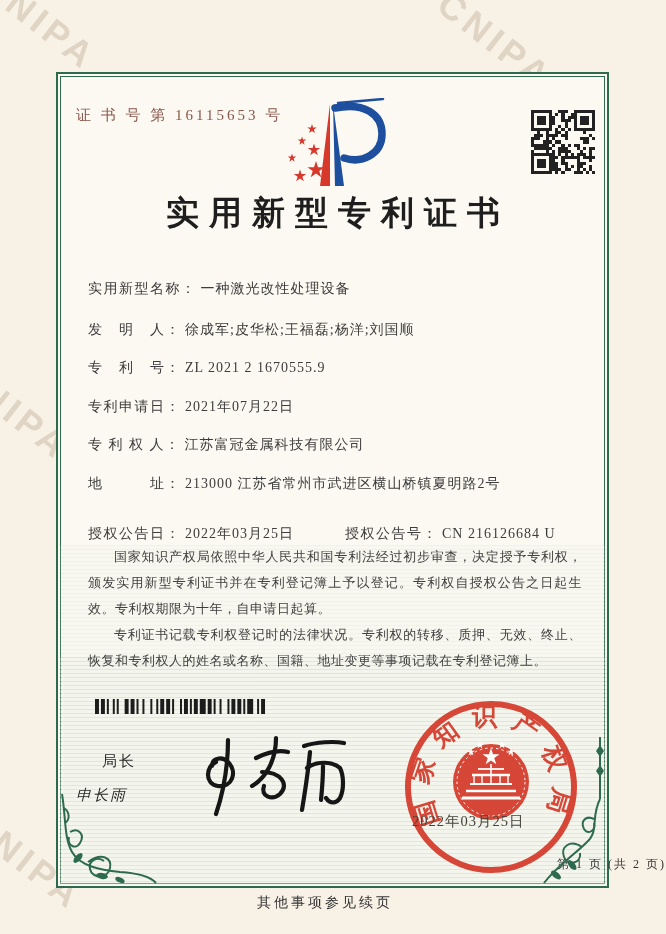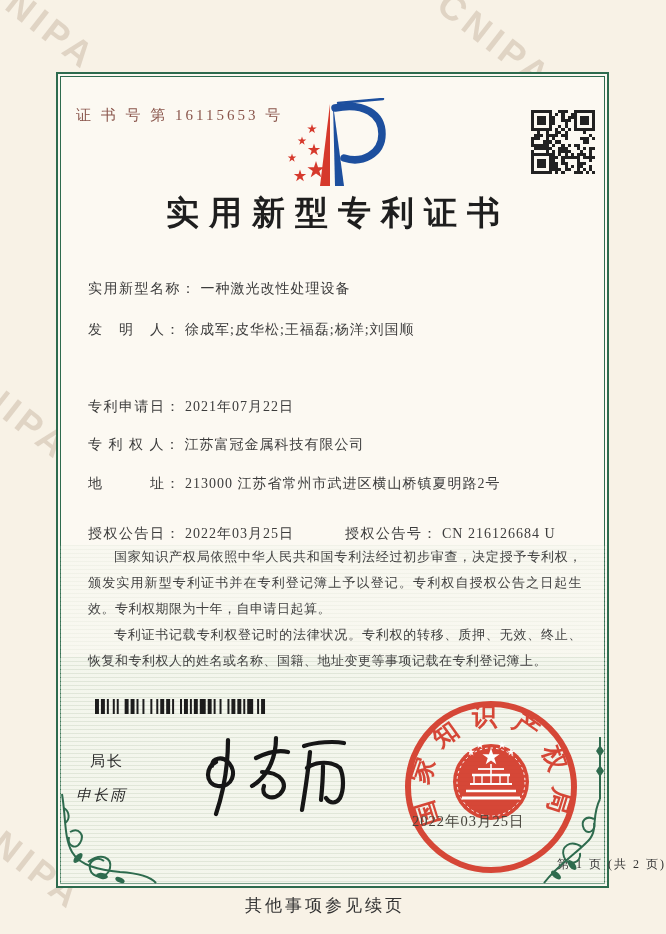--- a/index.html
+++ b/index.html
@@ -54,21 +54,21 @@
     text-align:justify;color:#3f3f3f;letter-spacing:0.5px;}
   .paras p{margin:0;text-indent:2em;}
   .director{font-size:15px;letter-spacing:2px;color:#2b2b2b;}
   .seal-date{
     left:412px;top:812px;width:160px;
     font-size:14.5px;letter-spacing:1px;color:#46443c;z-index:6;
     white-space:nowrap;
   }
   .footer-page{left:0;right:0;top:856px;text-align:right;font-size:12px;
     letter-spacing:2px;color:#333;}
-  .footer-note{left:0;right:16px;top:894px;text-align:center;font-size:17px;
+  .footer-note{left:0;right:16px;top:894px;text-align:center;font-size:14px;
     letter-spacing:3px;color:#333;font-family:Liberation Serif, serif;}
   svg{display:block;}
   .qr-svg{shape-rendering:crispEdges;}
 </style>
 </head>
 <body>
 
 <div class="page">
 
   <div class="watermark" style="left:-28px;top:0px;">CNIPA</div>
@@ -260,20 +260,23 @@
   </div>
 
   <div class="abs frow" style="top:280px;">
     <span class="flabel">实用新型名称：</span><span class="fvalue">一种激光改性处理设备</span>
   </div>
 
   <div class="abs title">实用新型专利证书</div>
   <div class="abs frow" style="top:321px;">
     <span class="flabel">发　明　人：</span><span class="fvalue">徐成军;皮华松;王福磊;杨洋;刘国顺</span>
   </div>
+  <div class="abs frow" style="top:359px;">
+    <span class="flabel">专　利　号：</span><span class="fvalue">ZL 2021 2 1670555.9</span>
+  </div>
   <div class="abs frow" style="top:398px;">
     <span class="flabel">专利申请日：</span><span class="fvalue">2021年07月22日</span>
   </div>
   <div class="abs frow" style="top:436px;">
     <span class="flabel">专 利 权 人：</span><span class="fvalue">江苏富冠金属科技有限公司</span>
   </div>
   <div class="abs frow" style="top:475px;">
     <span class="flabel">地　　　址：</span><span class="fvalue">213000 江苏省常州市武进区横山桥镇夏明路2号</span>
   </div>
   <div class="abs frow" style="top:513px;margin-top:12px;">
@@ -315,21 +318,21 @@
         <rect x="115.23999999999995" y="0" width="1.72" height="15" fill="#1c1c1c"></rect>
         <rect x="118.67999999999995" y="0" width="3.44" height="15" fill="#1c1c1c"></rect>
         <rect x="123.83999999999995" y="0" width="3.44" height="15" fill="#1c1c1c"></rect>
         <rect x="128.99999999999994" y="0" width="1.72" height="15" fill="#1c1c1c"></rect>
         <rect x="132.43999999999994" y="0" width="5.16" height="15" fill="#1c1c1c"></rect>
         <rect x="141.03999999999994" y="0" width="1.72" height="15" fill="#1c1c1c"></rect>
         <rect x="144.47999999999993" y="0" width="3.44" height="15" fill="#1c1c1c"></rect>
       </svg>
   </div>
 
-  <div class="abs director" style="left:90px;top:752px;">局长</div>
+  <div class="abs director" style="left:102px;top:752px;">局长</div>
   <div class="abs director" style="left:76px;top:786px;font-style:italic;">申长雨</div>
 
   <div class="abs" style="left:192px;top:728px;">
     <svg width="165" height="95" viewBox="0 0 165 95" fill="none" stroke="#161616" stroke-width="4.2" stroke-linecap="round">
       <path d="M24,34 C14,38 12,56 26,58 C40,60 46,44 36,34 C30,28 20,30 20,38"></path>
       <path d="M36,12 C36,34 32,62 24,86"></path>
       <path d="M64,30 C76,24 88,22 96,24"></path>
       <path d="M84,10 C84,32 74,50 60,58"></path>
       <path d="M70,44 C88,44 98,56 88,66 C80,73 68,68 72,58"></path>
       <path d="M112,18 C124,14 142,13 152,15"></path>

